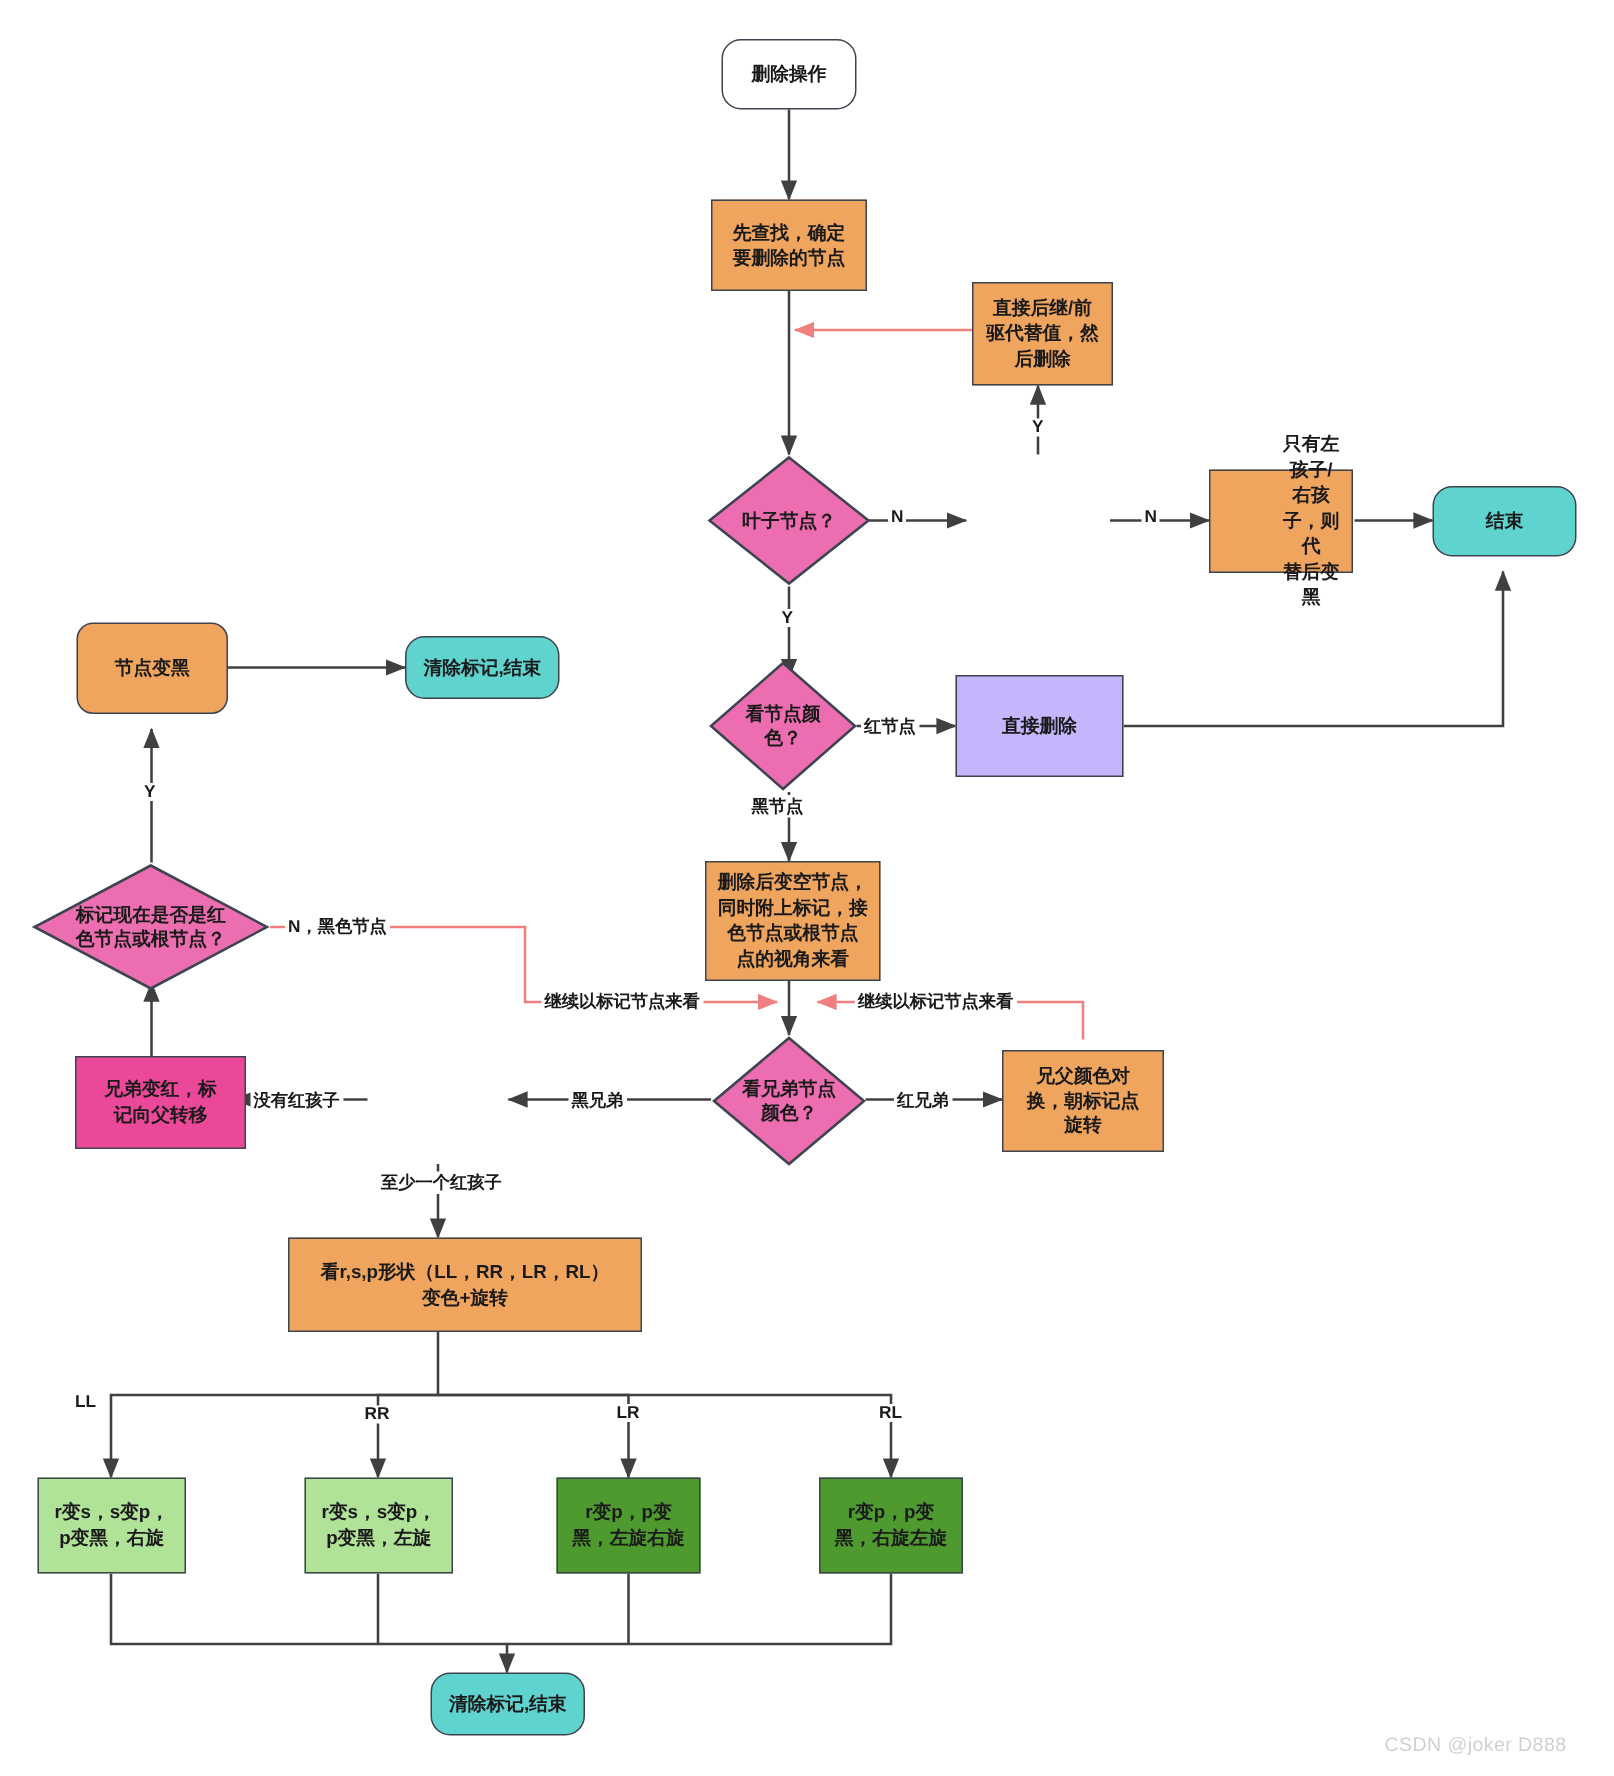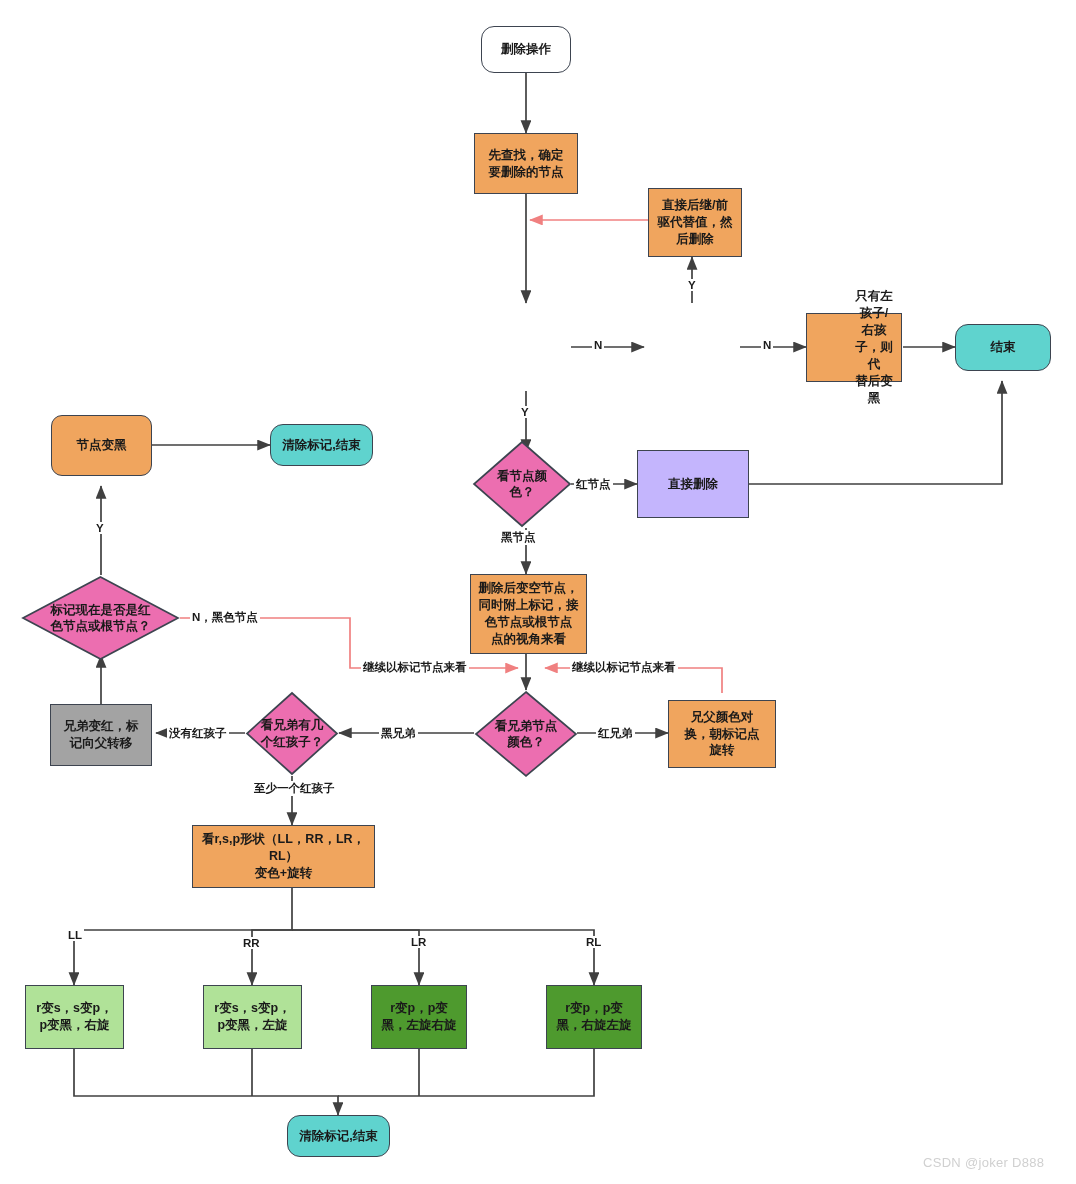--- a/index.html
+++ b/index.html
@@ -151,20 +151,26 @@
     <span class="txt">直接后继/前
 驱代替值，然
 后删除</span>
   </div>
 
   <div class="node rect" style="left:474px; top:133px; width:104px; height:61px; background:#F0A55E;">
     <span class="txt">先查找，确定
 要删除的节点</span>
   </div>
 
+  <div class="diamond-wrap" style="left:471px; top:303px; width:110px; height:88px;">
+    <svg width="110" height="88" viewBox="0 0 110 88">
+      <polygon points="55,2 108,44 55,86 2,44" fill="#EC6EB0" stroke="#3D4450" stroke-width="1.7"></polygon>
+    </svg>
+    <div class="diamond-label">叶子节点？</div>
+  </div>
 
 
   <div class="node rect" style="left:806px; top:313px; width:96px; height:69px; background:#F0A55E;padding-left:40px;">
     <span class="txt">只有左孩子/
 右孩子，则代
 替后变黑</span>
   </div>
 
   <div class="node terminal" style="left:955px; top:324px; width:96px; height:47px; background:#5FD3CE;">
     <span class="txt">结束</span>
@@ -196,50 +202,43 @@
     <div class="diamond-label">看兄弟节点
 颜色？</div>
   </div>
 
   <div class="node rect" style="left:668px; top:700px; width:108px; height:68px; background:#F0A55E;">
     <span class="txt">兄父颜色对
 换，朝标记点
 旋转</span>
   </div>
 
-  <div class="diamond-wrap" style="left:245px; top:691px; width:94px; height:85px;">
-    <svg width="94" height="85" viewBox="0 0 94 85">
-      <polygon points="47,2 92,42.5 47,83 2,42.5" fill="#EC6EB0" stroke="#3D4450" stroke-width="1.7"></polygon>
-    </svg>
-    <div class="diamond-label">看兄弟有几
-个红孩子？</div>
-  </div>
-
-  <div class="node rect" style="left:50px; top:704px; width:102px; height:62px; background:#a3a3a3;">
+
+  <div class="node rect" style="left:50px; top:704px; width:114px; height:62px; background:#ec4899;">
     <span class="txt">兄弟变红，标
 记向父转移</span>
   </div>
 
   <div class="diamond-wrap" style="left:21px; top:575px; width:159px; height:86px;">
     <svg width="159" height="86" viewBox="0 0 159 86">
       <polygon points="79.5,2 157,43 79.5,84 2,43" fill="#EC6EB0" stroke="#3D4450" stroke-width="1.7"></polygon>
     </svg>
     <div class="diamond-label">标记现在是否是红
 色节点或根节点？</div>
   </div>
 
   <div class="node rect" style="left:51px; top:415px; width:101px; height:61px; background:#F0A55E;border-radius:11px;">
     <span class="txt">节点变黑</span>
   </div>
 
   <div class="node terminal" style="left:270px; top:424px; width:103px; height:42px; background:#5FD3CE;">
     <span class="txt">清除标记,结束</span>
   </div>
 
-  <div class="node rect" style="left:192px; top:825px; width:183px; height:63px; background:#F0A55E;">
+  <div class="node rect" style="left:192px; top:825px; width:236px; height:63px; background:#F0A55E;">
     <span class="txt">看r,s,p形状（LL，RR，LR，RL）
 变色+旋转</span>
   </div>
 
   <div class="node rect" style="left:25px; top:985px; width:99px; height:64px; background:#B0E298;">
     <span class="txt">r变s，s变p，
 p变黑，右旋</span>
   </div>
   <div class="node rect" style="left:203px; top:985px; width:99px; height:64px; background:#B0E298;">
     <span class="txt">r变s，s变p，
@@ -265,20 +264,20 @@
   <div class="edge-label" style="left:574px; top:477px;">红节点</div>
   <div class="edge-label" style="left:499px; top:530px;">黑节点</div>
   <div class="edge-label" style="left:596px; top:726px;">红兄弟</div>
   <div class="edge-label" style="left:379px; top:726px;">黑兄弟</div>
   <div class="edge-label" style="left:167px; top:726px;">没有红孩子</div>
   <div class="edge-label" style="left:252px; top:781px;">至少一个红孩子</div>
   <div class="edge-label" style="left:94px; top:522px;">Y</div>
   <div class="edge-label" style="left:190px; top:610px;">N，黑色节点</div>
   <div class="edge-label" style="left:361px; top:660px;">继续以标记节点来看</div>
   <div class="edge-label" style="left:570px; top:660px;">继续以标记节点来看</div>
-  <div class="edge-label" style="left:66px; top:929px;">LL</div>
+  <div class="edge-label" style="left:48px; top:929px;">LL</div>
   <div class="edge-label" style="left:241px; top:937px;">RR</div>
   <div class="edge-label" style="left:409px; top:936px;">LR</div>
   <div class="edge-label" style="left:584px; top:936px;">RL</div>
 
   <div class="watermark" style="left:923px; top:1155px;">CSDN @joker D888</div>
 
 </div>
 
 </body></html>

